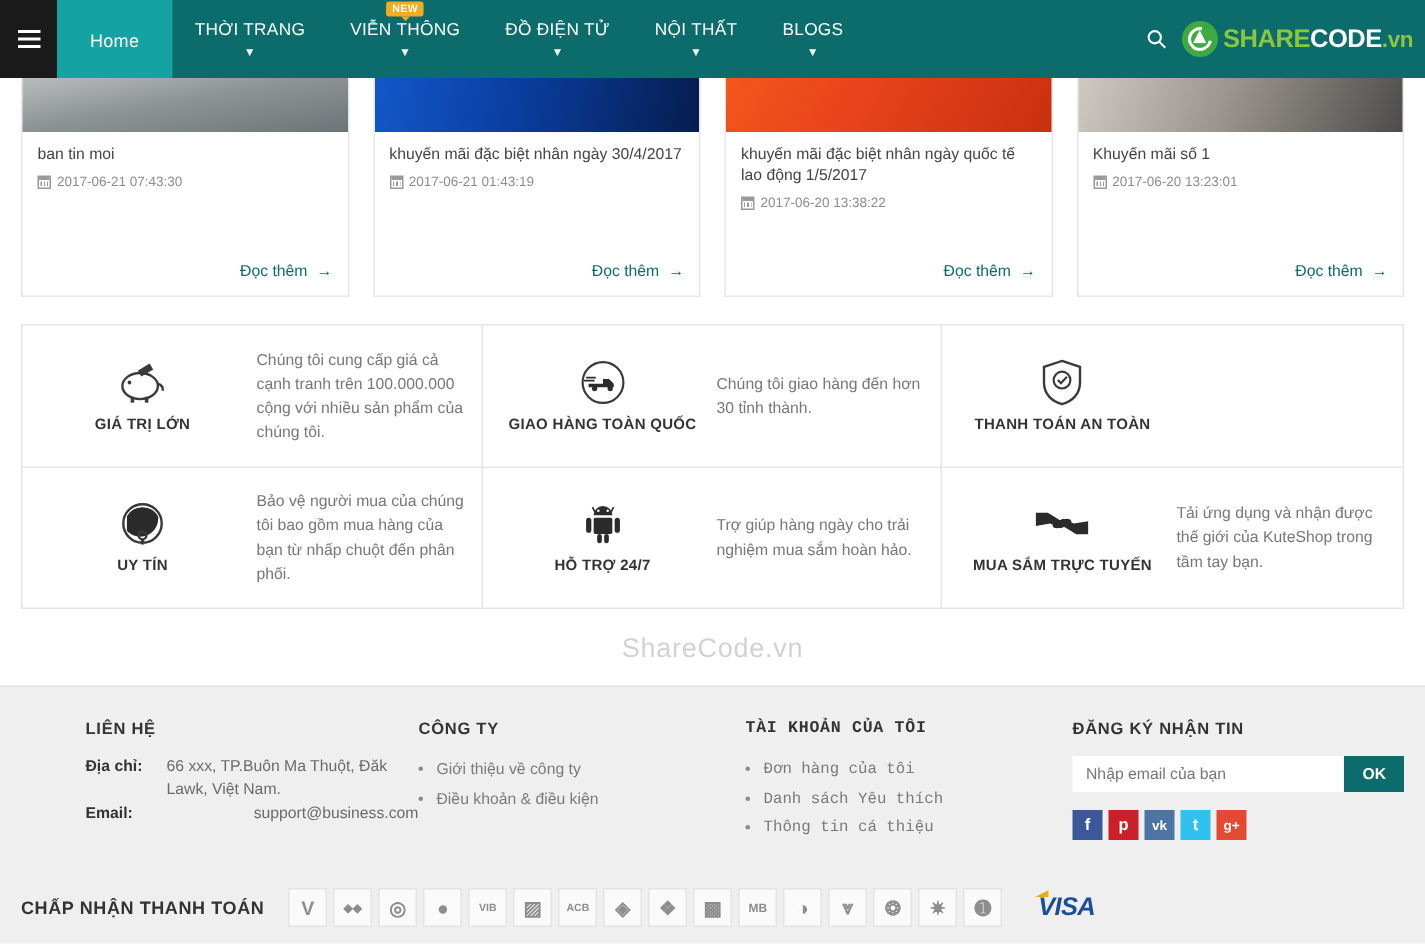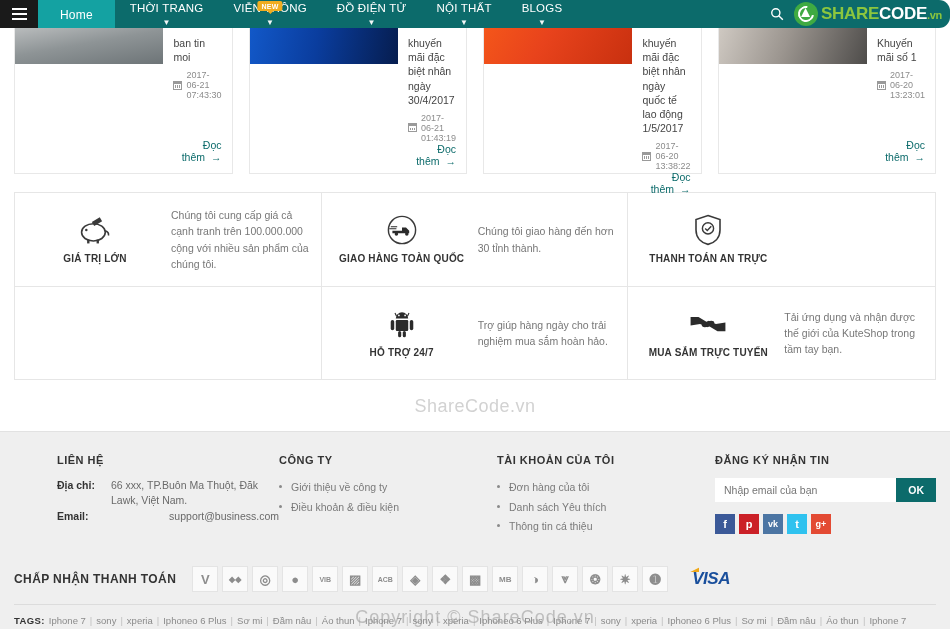--- a/index.html
+++ b/index.html
@@ -6,26 +6,25 @@
   html, body {
     width: 950px; height: 629px;
     font-family: "Liberation Sans", sans-serif;
     background: #ffffff;
     overflow: hidden;
   }
 
   
   .header {
     position: relative;
-    height: 28px;
+    height: 52px;
     background: #0c6b6b;
     display: flex;
     align-items: stretch;
     z-index: 30;
-    border-radius: 11px;
   }
   .hamburger {
     width: 38px;
     background: #1a1a1a;
     display: flex;
     align-items: center;
     justify-content: center;
     flex: 0 0 38px;
   }
   .hamburger .bars { width: 15px; }
@@ -106,36 +105,36 @@
     position: relative;
   }
   .logo-mark .leaf {
     position: absolute; top: 6px; left: 7px;
     width: 9px; height: 9px; background: #fff;
     clip-path: polygon(50% 0%, 100% 100%, 0% 100%);
   }
   .logo-text { font-size: 17px; font-weight: bold; letter-spacing: -.3px; }
   .logo-text .s1 { color: #8cc63e; }
   .logo-text .s2 { color: #ffffff; }
-  .logo-text .s3 { color: #8cc63e; font-size: 11px; }
+  .logo-text .s3 { color: #8cc63e; font-size: 15px; }
 
   
   .cards-row {
     display: flex;
     gap: 16px;
     padding: 0 14px;
     margin-top: 0px;
   }
   .card {
     flex: 1 1 0;
     background: #fff;
     border: 1px solid #e8e8e8;
     border-top: none;
     display: flex;
-    flex-direction: row;
+    flex-direction: column;
     height: 146px;
   }
   .card-img { height: 36px; width: 100%; overflow: hidden; position: relative; }
   .card-body { padding: 8px 10px 0 10px; flex: 1; display: flex; flex-direction: column; }
   .card-title {
     font-size: 10.5px;
     color: #444;
     line-height: 1.35;
     margin-bottom: 6px;
   }
@@ -223,21 +222,21 @@
   .footer {
     background: #efefef;
     padding: 22px 14px 0 14px;
     border-top: 1px solid #e2e2e2;
   }
   .footer-cols {
     display: flex;
   }
   .fcol-1 { width: 222px; margin-left: 43px; }
   .fcol-2 { width: 218px; }
-  .fcol-3 { width: 218px; }
+  .fcol-3 { width: 218px; font-family: Liberation Mono, monospace; }
   .fcol-4 { flex: 1; }
   .fcol-title {
     font-size: 11px;
     font-weight: bold;
     color: #333;
     letter-spacing: .5px;
     margin-bottom: 12px;
   }
   .contact-row { display: flex; font-size: 10.5px; line-height: 1.45; justify-content: space-between; }
   .contact-label { font-weight: bold; color: #333; width: 54px; flex: 0 0 54px; }
@@ -479,20 +478,32 @@
               <rect x="14" y="31" width="3" height="5" fill="#3a3a3a"></rect>
               <rect x="26" y="31" width="3" height="5" fill="#3a3a3a"></rect>
               <path d="M20 9 l10 -6 l3 5 l-10 6 z" fill="#3a3a3a"></path>
             </svg>
           </div>
           <div class="feat-label">GIÁ TRỊ LỚN</div>
         </div>
         <div class="feat-desc">Chúng tôi cung cấp giá cả cạnh tranh trên 100.000.000 cộng với nhiều sản phẩm của chúng tôi.</div>
       </div>
       <div class="feat-cell row2" style="border-right: 1px solid rgb(230, 230, 230);">
+        <div class="feat-icon-wrap">
+          <div class="feat-icon">
+            <svg width="32" height="32" viewBox="0 0 40 40">
+              <circle cx="20" cy="20" r="16" fill="none" stroke="#3a3a3a" stroke-width="2"></circle>
+              <path d="M7 14 a15 15 0 0 1 26 0 a15 15 0 0 1 -26 12 z" fill="#2b2b2b"></path>
+              <circle cx="20" cy="30" r="3.2" fill="none" stroke="#3a3a3a" stroke-width="2"></circle>
+              <rect x="18.6" y="33.5" width="2.8" height="4" fill="#3a3a3a"></rect>
+            </svg>
+          </div>
+          <div class="feat-label">UY TÍN</div>
+        </div>
+        <div class="feat-desc">Bảo vệ người mua của chúng tôi bao gồm mua hàng của bạn từ nhấp chuột đến phân phối.</div>
       </div>
     </div>
     <div class="feat-col">
       <div class="feat-cell" style="border-right: 1px solid rgb(230, 230, 230);">
         <div class="feat-icon-wrap">
           <div class="feat-icon">
             <svg width="32" height="32" viewBox="0 0 40 40">
               <circle cx="20" cy="20" r="17" fill="none" stroke="#3a3a3a" stroke-width="1.8"></circle>
               <path d="M8 21 h12 v-4 h5 l4 4 v3 h-21 z" fill="#2b2b2b"></path>
               <circle cx="13" cy="25" r="2.2" fill="#2b2b2b"></circle>
@@ -527,21 +538,21 @@
     <div class="feat-col">
       <div class="feat-cell">
         <div class="feat-icon-wrap">
           <div class="feat-icon">
             <svg width="28" height="32" viewBox="0 0 34 40">
               <path d="M17 2 L32 7 V20 C32 30 25 36 17 38 C9 36 2 30 2 20 V7 Z" fill="none" stroke="#3a3a3a" stroke-width="2"></path>
               <circle cx="17" cy="18" r="7" fill="none" stroke="#3a3a3a" stroke-width="1.8"></circle>
               <path d="M13.5 18 l2.6 2.6 l5 -5.4" fill="none" stroke="#3a3a3a" stroke-width="1.8"></path>
             </svg>
           </div>
-          <div class="feat-label">THANH TOÁN AN TRỰC</div>
+          <div class="feat-label">THANH TOÁN AN TOÀN</div>
         </div>
       </div>
       <div class="feat-cell row2">
         <div class="feat-icon-wrap">
           <div class="feat-icon">
             <svg width="38" height="28" viewBox="0 0 48 34">
               <path d="M2 8 h10 l10 6 l6 -1 q4 0 4 3 l-9 5 l-9 -4 l-12 2 z" fill="#2b2b2b"></path>
               <path d="M46 26 h-10 l-10 -6 l-6 1 q-4 0 -4 -3 l9 -5 l9 4 l12 -2 z" fill="#2b2b2b"></path>
             </svg>
           </div>

